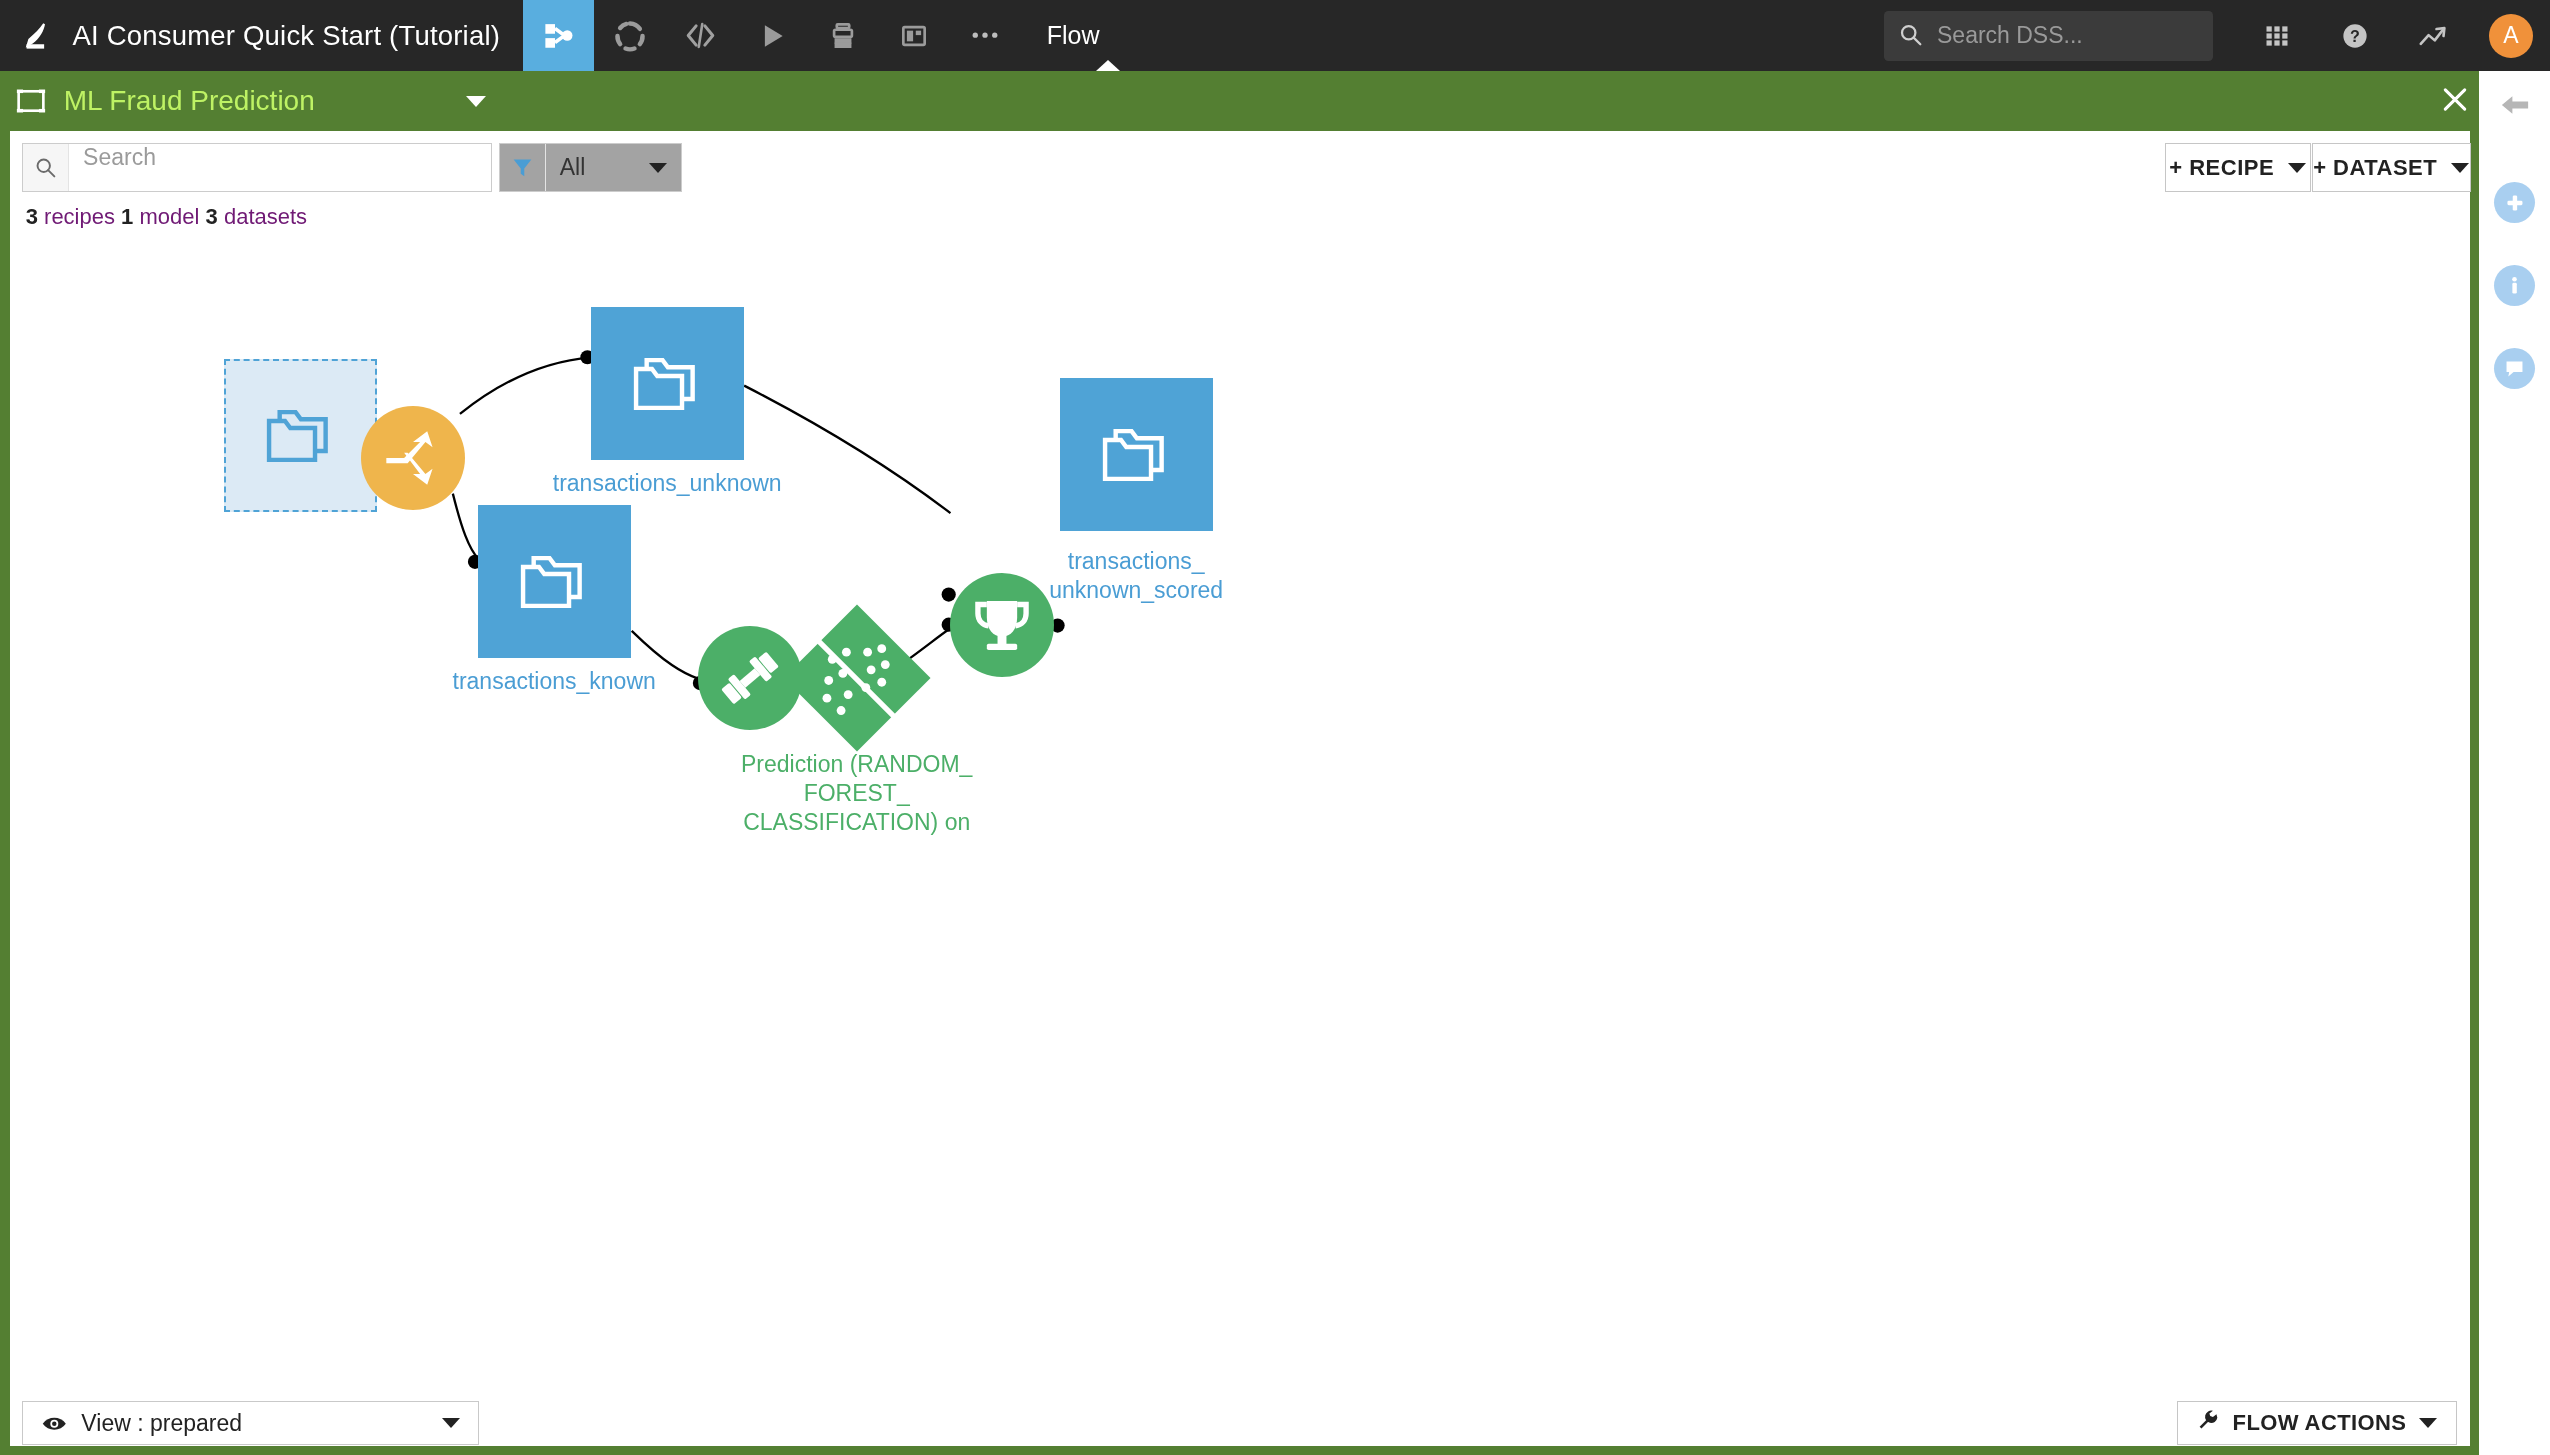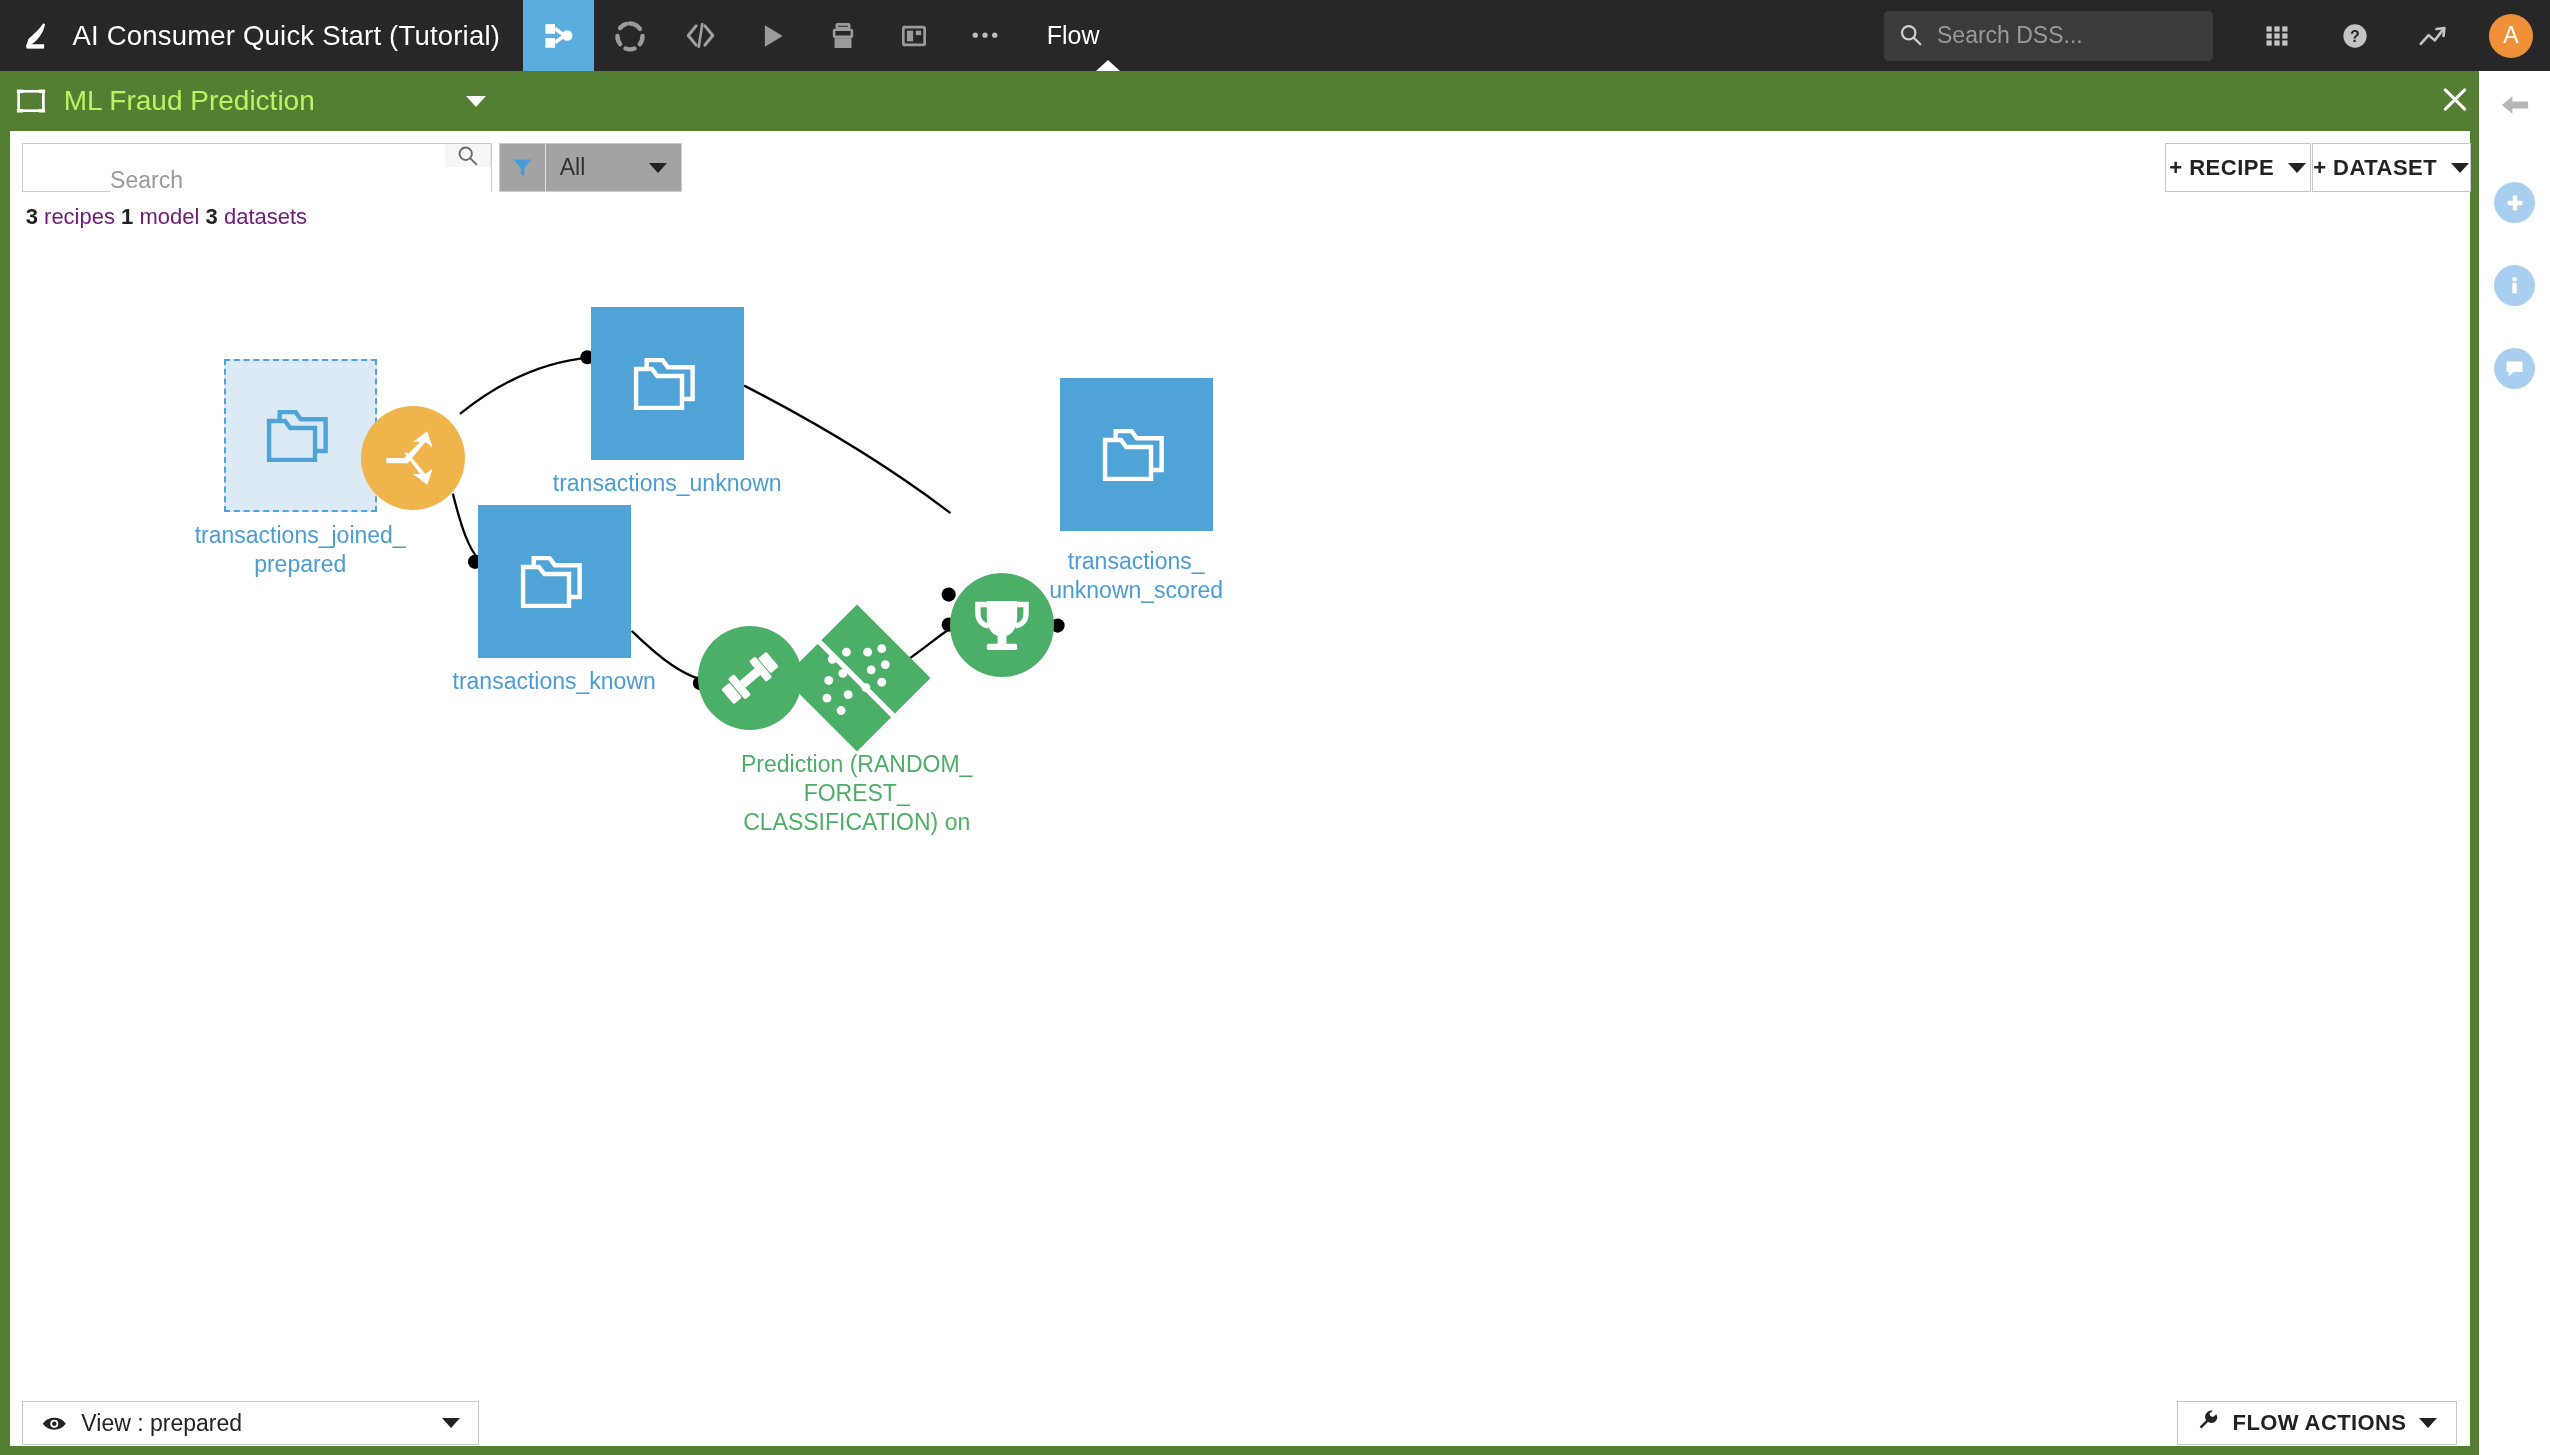--- a/index.html
+++ b/index.html
@@ -71,21 +71,21 @@
 
   
   .frame-left { position: absolute; left: 0; top: 131px; width: 9.7px; height: 1325px; background: #547F32; }
   .frame-bottom { position: absolute; left: 0; top: 1446px; width: 2479px; height: 9.7px; background: #547F32; }
   .frame-right { position: absolute; left: 2470px; top: 131px; width: 9.7px; height: 1325px; background: #547F32; }
 
   
   .flow-toolbar { position: absolute; left: 9.7px; top: 131px; width: 2460px; height: 97px; background: #ffffff; }
   .search-box {
     position: absolute; left: 12.4px; top: 12.4px; width: 470px; height: 49px;
-    border: 0.9px solid #cccccc; background: #fff; display: flex; align-items: flex-end; flex-direction: column;
+    border: 0.9px solid #cccccc; background: #fff; display: flex; align-items: flex-start;
   }
   .search-box-icon {
     width: 46px; height: 47px; display: flex; align-items: center; justify-content: center;
     border-right: 0.9px solid #e4e4e4; background: #f6f6f6;
   }
   .search-box input {
     border: none; outline: none; font-size: 23px; color: #333;
     font-family: "Liberation Sans", sans-serif; margin-left: 14px; width: 381px;
   }
   .search-box input::placeholder { color: #9b9b9b; }
@@ -381,22 +381,20 @@
     </g>
   </svg>
 
   <div class="node" style="left:214px; top:131px;">
     <div class="ds-box virtual">
       <svg width="76" height="62" viewBox="0 0 86 70">
         <path d="M20 8 H38 L44 16 H72 V52 H20 Z" fill="none" stroke="#4FA3D6" stroke-width="5"></path>
         <path d="M8 18 H26 L32 26 H60 V62 H8 Z" fill="#DCEAF5" stroke="#4FA3D6" stroke-width="5"></path>
       </svg>
     </div>
-    <div class="node-label ds-label" style="top:162px; width:283px;">transactions_joined_
-prepared</div>
   </div>
 
   <div class="node" style="left:351px; top:178px;">
     <div class="recipe-circle recipe-orange">
       <svg width="64" height="64" viewBox="0 0 72 72">
         <path d="M6 36 H26 L44 18 H36 L52 6 L58 24 L50 18 L30 42 H6 Z" fill="#ffffff"></path>
         <path d="M6 30 H26 L44 54 H36 L52 66 L58 48 L50 54 L30 30 H6 Z" fill="#ffffff"></path>
       </svg>
     </div>
   </div>

